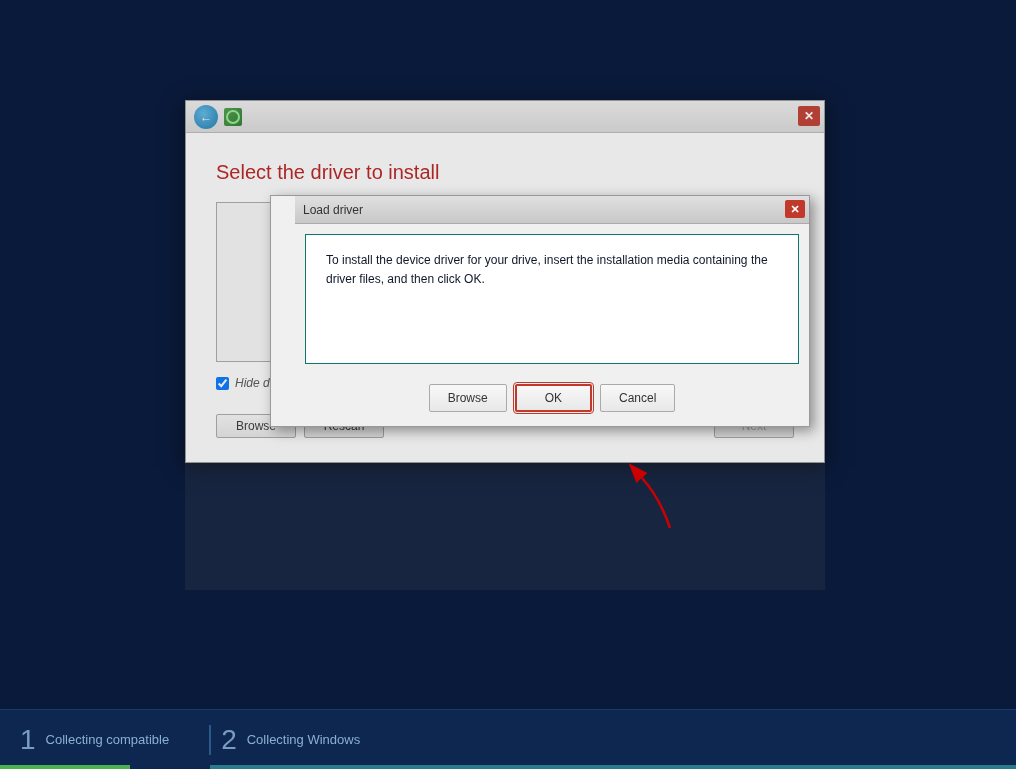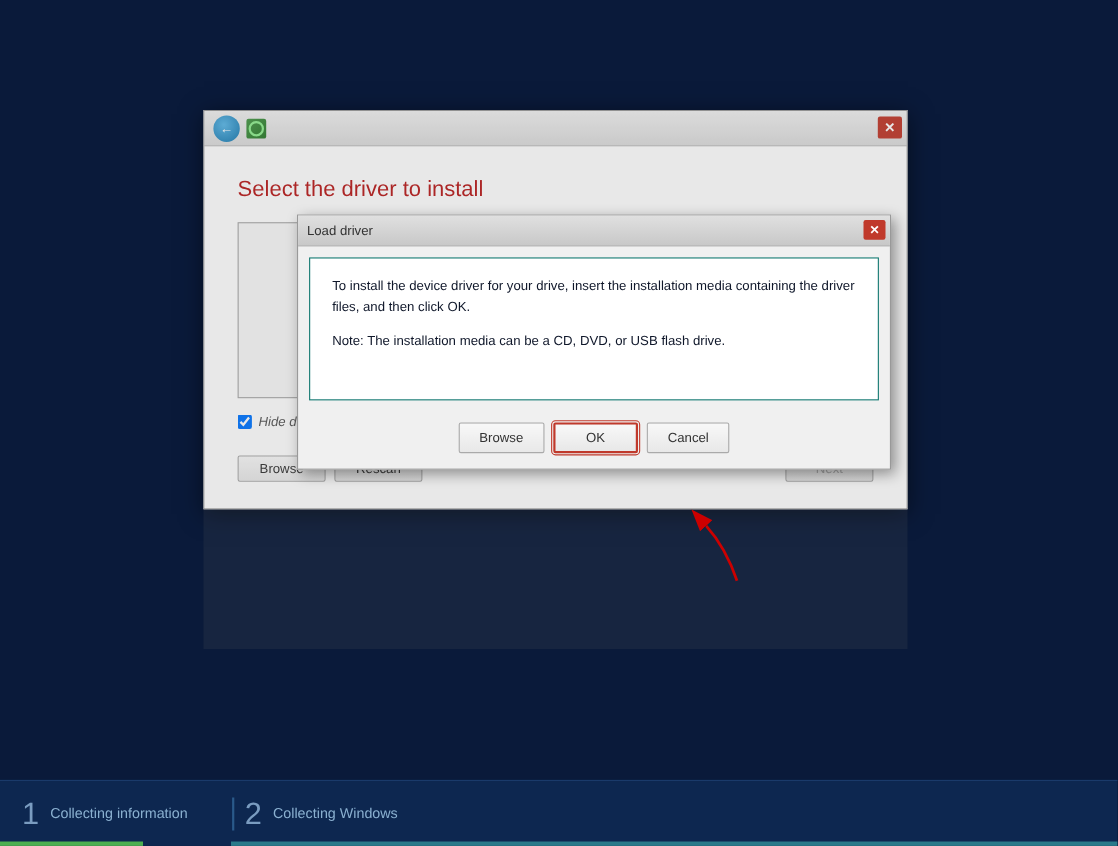--- a/index.html
+++ b/index.html
@@ -187,20 +187,21 @@
       cursor: default;
     }
     .dialog {
       position: absolute;
       top: 195px;
       left: 270px;
       width: 540px;
       background: #f0f0f0;
       border: 1px solid #999;
       box-shadow: 4px 4px 12px rgba(0,0,0,0.4);
+      padding-left: 24px;
     }
     .dialog-title-bar {
       background: linear-gradient(to bottom, #e0e0e0, #c8c8c8);
       height: 28px;
       display: flex;
       align-items: center;
       padding: 0 8px;
       border-bottom: 1px solid #aaa;
       position: relative;
     }
@@ -301,42 +302,41 @@
 
 <div style="position:absolute;top:100px;left:185px;width:640px;height:490px;background:rgba(100,100,100,0.15);pointer-events:none;"></div>
 
 <div class="dialog">
   <div class="dialog-title-bar">
     <span class="dialog-title-text">Load driver</span>
     <div class="dialog-close-btn">✕</div>
   </div>
   <div class="dialog-content">
     <p>To install the device driver for your drive, insert the installation media containing the driver files, and then click OK.</p>
-    <p>Note: The installation media can be a CD, DVD, or USB flash drive.</p>
   </div>
   <div class="dialog-buttons">
     <button class="btn-dialog">Browse</button>
     <button class="btn-ok">OK</button>
     <button class="btn-dialog">Cancel</button>
   </div>
 </div>
 
 <svg style="position:absolute;top:458px;left:600px;width:90px;height:80px;pointer-events:none;" viewBox="0 0 90 80">
   <defs>
     <marker id="arrowhead" markerWidth="8" markerHeight="6" refX="0" refY="3" orient="auto">
       <polygon points="0 0, 8 3, 0 6" fill="#cc0000"></polygon>
     </marker>
   </defs>
   <path d="M 70 70 Q 60 40 42 20" stroke="#cc0000" stroke-width="2.5" fill="none" marker-end="url(#arrowhead)"></path>
 </svg>
 
 <div class="bottom-bar">
   <div class="step-item">
     <span class="step-number">1</span>
-    <span class="step-label">Collecting information</span>
+    <span class="step-label">Collecting compatible</span>
   </div>
   <div class="step-divider"></div>
   <div class="step-item">
     <span class="step-number">2</span>
     <span class="step-label">Collecting Windows</span>
   </div>
 
   <div style="position:absolute;bottom:0;left:0;width:130px;height:4px;background:#4caf50;"></div>
   <div style="position:absolute;bottom:0;left:210px;width:806px;height:4px;background:#2a7a8a;"></div>
 </div>

